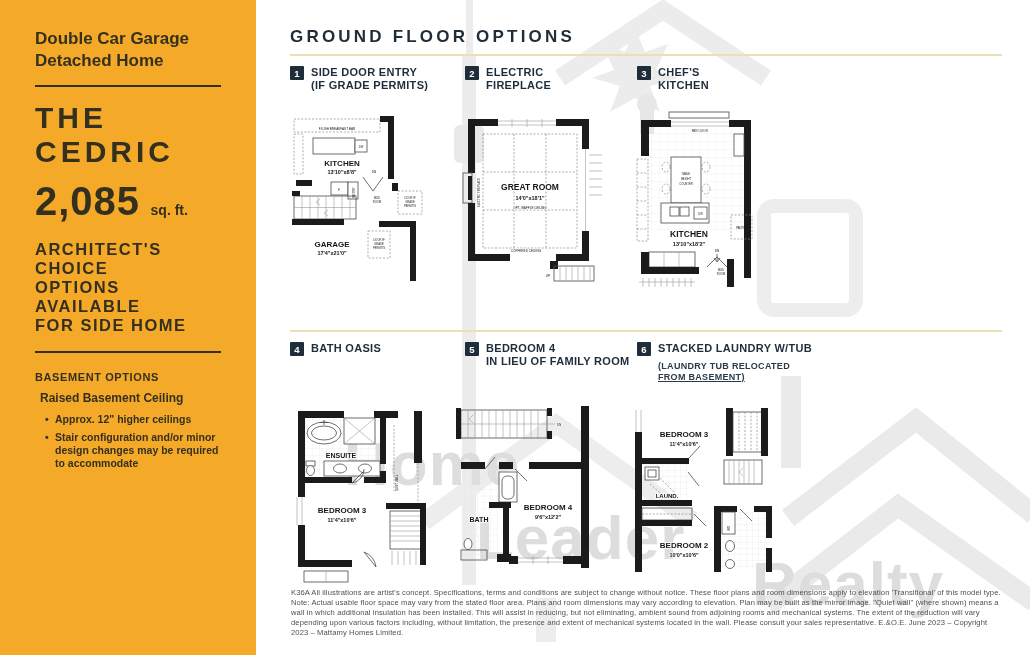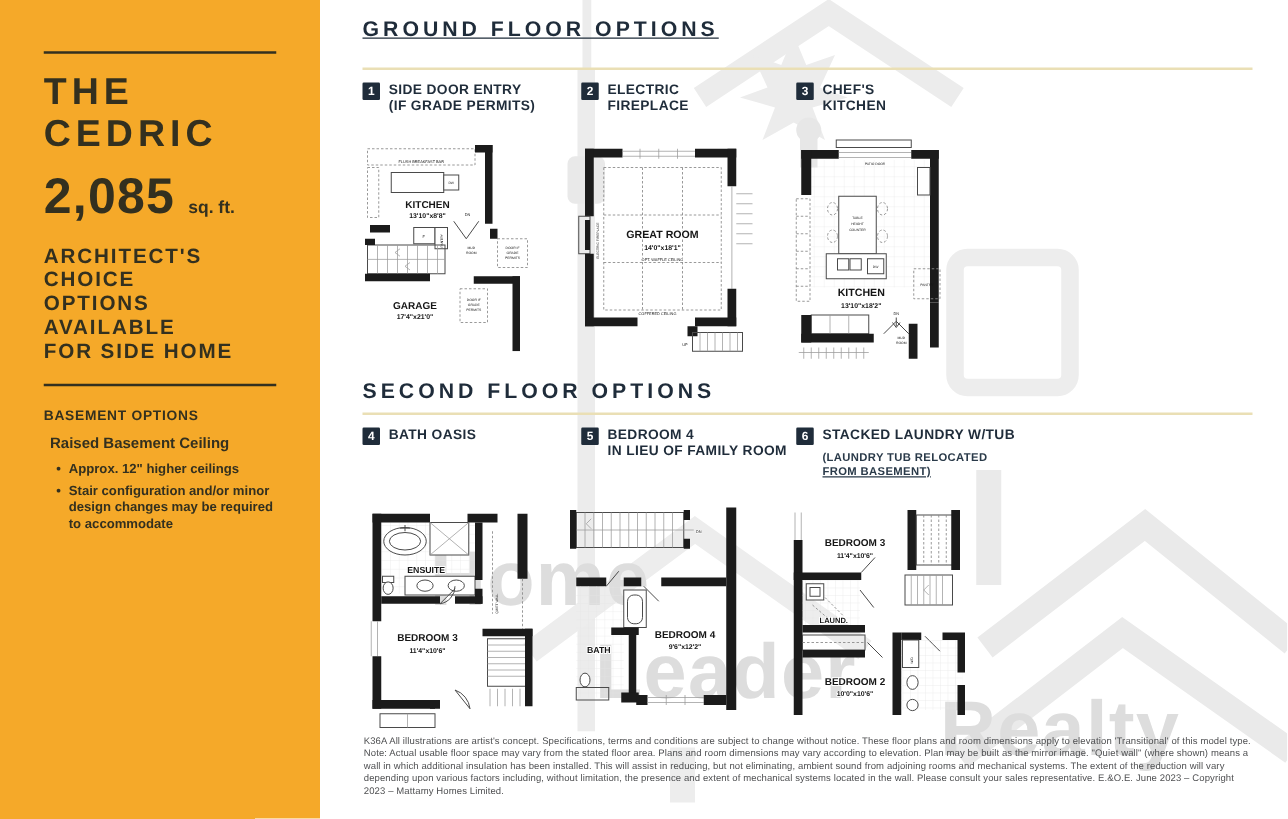--- a/index.html
+++ b/index.html
@@ -68,20 +68,24 @@
       <polyline points="768,606 898,506 1034,602" fill="none" stroke="#EAEAEA" stroke-width="20"></polyline>
       <polyline points="424,522 556,424 692,520" fill="none" stroke="#EDEDED" stroke-width="18"></polyline>
       <rect x="536" y="598" width="20" height="44" fill="#EDEDED"></rect>
     </svg>
     <div class="wm-word" style="left:344px;top:428px;">Home</div>
     <div class="wm-word" style="left:476px;top:502px;">Leader</div>
     <div class="wm-word" style="left:752px;top:548px;">Realty</div>
   </div>
 
   <div class="sidebar">
+    <div class="sb-sub">
+      <div>Double Car Garage</div>
+      <div>Detached Home</div>
+    </div>
     <hr class="sb-rule">
     <div class="sb-model">
       <div>THE</div>
       <div>CEDRIC</div>
     </div>
     <div class="sb-sqft">
       <span class="num">2,085</span>
       <span class="unit">sq. ft.</span>
     </div>
     <div class="sb-arch">
@@ -93,21 +97,21 @@
     <div class="sb-bheading">BASEMENT OPTIONS</div>
     <div class="sb-bsub">Raised Basement Ceiling</div>
     <ul class="sb-bullets">
       <li>Approx. 12" higher ceilings</li>
       <li>Stair configuration and/or minor design changes may be required to accommodate</li>
     </ul>
   </div>
 
   <div class="main">
 
-    <div class="sec-head" style="top:14px;text-decoration:underline;">GROUND FLOOR OPTIONS</div>
+    <div class="sec-head" style="top:27px;">GROUND FLOOR OPTIONS</div>
     <div class="sec-rule" style="top:54px;"></div>
 
     <div class="opt" style="left:290px;top:66px;">
       <div class="badge">1</div>
       <div class="opt-t">
         <div>SIDE DOOR ENTRY</div>
         <div>(IF GRADE PERMITS)</div>
       </div>
     </div>
     <div class="opt" style="left:465px;top:66px;">
@@ -276,21 +280,20 @@
       <line class="thin" x1="28" y1="177" x2="28" y2="186"></line>
         <line class="thin" x1="34" y1="177" x2="34" y2="186"></line>
       <line class="thin" x1="40" y1="177" x2="40" y2="186"></line>
         <line class="thin" x1="46" y1="177" x2="46" y2="186"></line>
       <line class="thin" x1="52" y1="177" x2="52" y2="186"></line>
         <line class="thin" x1="58" y1="177" x2="58" y2="186"></line>
       <line class="thin" x1="64" y1="177" x2="64" y2="186"></line>
         <line class="thin" x1="12" y1="181" x2="68" y2="181"></line>
     </svg>
 
-    <div class="sec-head" style="top:303px;">SECOND FLOOR OPTIONS</div>
     <div class="sec-rule" style="top:330px;"></div>
 
     <div class="opt" style="left:290px;top:342px;">
       <div class="badge">4</div>
       <div class="opt-t">
         <div>BATH OASIS</div>
       </div>
     </div>
     <div class="opt" style="left:465px;top:342px;">
       <div class="badge">5</div>

